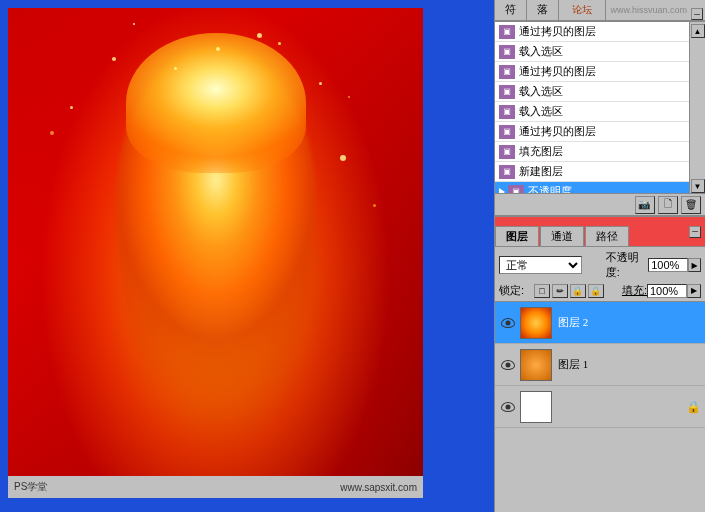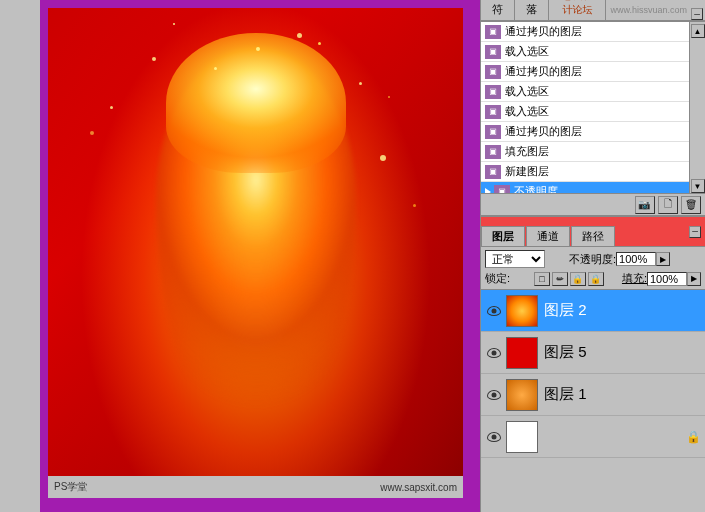--- a/index.html
+++ b/index.html
@@ -8,27 +8,26 @@
       height: 512px;
       overflow: hidden;
       display: flex;
       font-family: 'MS Gothic', 'SimHei', sans-serif;
       font-size: 12px;
       background: #c0c0c0;
     }
 
     
     #canvas-area {
-      width: 440px;
+      width: 494px;
       height: 512px;
       position: relative;
-      background: #a21caf;
+      background: #1d4ed8;
       overflow: hidden;
       flex-shrink: 0;
-      margin-left: 40px;
     }
 
     #canvas-image {
       width: 415px;
       height: 490px;
       position: absolute;
       top: 8px;
       left: 8px;
       background: linear-gradient(135deg, #cc0000 0%, #dd0000 30%, #aa0000 70%, #880000 100%);
       overflow: hidden;
@@ -257,29 +256,29 @@
 
     .control-row {
       display: flex;
       align-items: center;
       margin-bottom: 3px;
       font-size: 11px;
     }
 
     .control-label {
       color: #000;
-      margin-right: 20px;
+      margin-right: 6px;
     }
 
     .mode-select {
       padding: 1px 2px;
       font-size: 11px;
       background: #fff;
       border: 1px inset #888;
-      width: 60px;
+      width: 91px;
     }
 
     .opacity-label {
       margin-left: 24px;
       color: #000;
     }
 
     .opacity-value {
       background: #fff;
       border: 1px inset #888;
@@ -388,23 +387,24 @@
     .layer-thumb {
       width: 32px;
       height: 32px;
       border: 1px solid #666;
       margin-right: 6px;
       flex-shrink: 0;
       overflow: hidden;
     }
 
     .layer-name {
-      font-size: 15px;
+      font-size: 11px;
       color: #000;
       flex: 1;
+      font-family: Liberation Serif, serif;
     }
 
     .layer-row.active .layer-name { color: #fff; }
 
     .layer-lock {
       width: 14px;
       height: 14px;
       margin-left: auto;
       display: flex;
       align-items: center;
@@ -565,29 +565,20 @@
           </div>
           <div class="layer-thumb" style="background: radial-gradient(rgb(255, 204, 68) 0%, rgb(255, 136, 0) 50%, rgb(204, 34, 0) 100%);"></div>
           <span class="layer-name">图层 2</span>
         </div>
         <div class="layer-row">
           <div class="layer-eye">
             <div class="eye-icon">
               <div class="eye-pupil"></div>
             </div>
           </div>
-          <div class="layer-thumb" style="background: rgb(221, 0, 0);"></div>
-          <span class="layer-name">图层 5</span>
-        </div>
-        <div class="layer-row">
-          <div class="layer-eye">
-            <div class="eye-icon">
-              <div class="eye-pupil"></div>
-            </div>
-          </div>
           <div class="layer-thumb" style="background: radial-gradient(rgb(255, 170, 68) 0%, rgb(204, 102, 0) 100%);"></div>
           <span class="layer-name">图层 1</span>
         </div>
         <div class="layer-row">
           <div class="layer-eye">
             <div class="eye-icon">
               <div class="eye-pupil"></div>
             </div>
           </div>
           <div class="layer-thumb" style="background: rgb(255, 255, 255);"></div>

